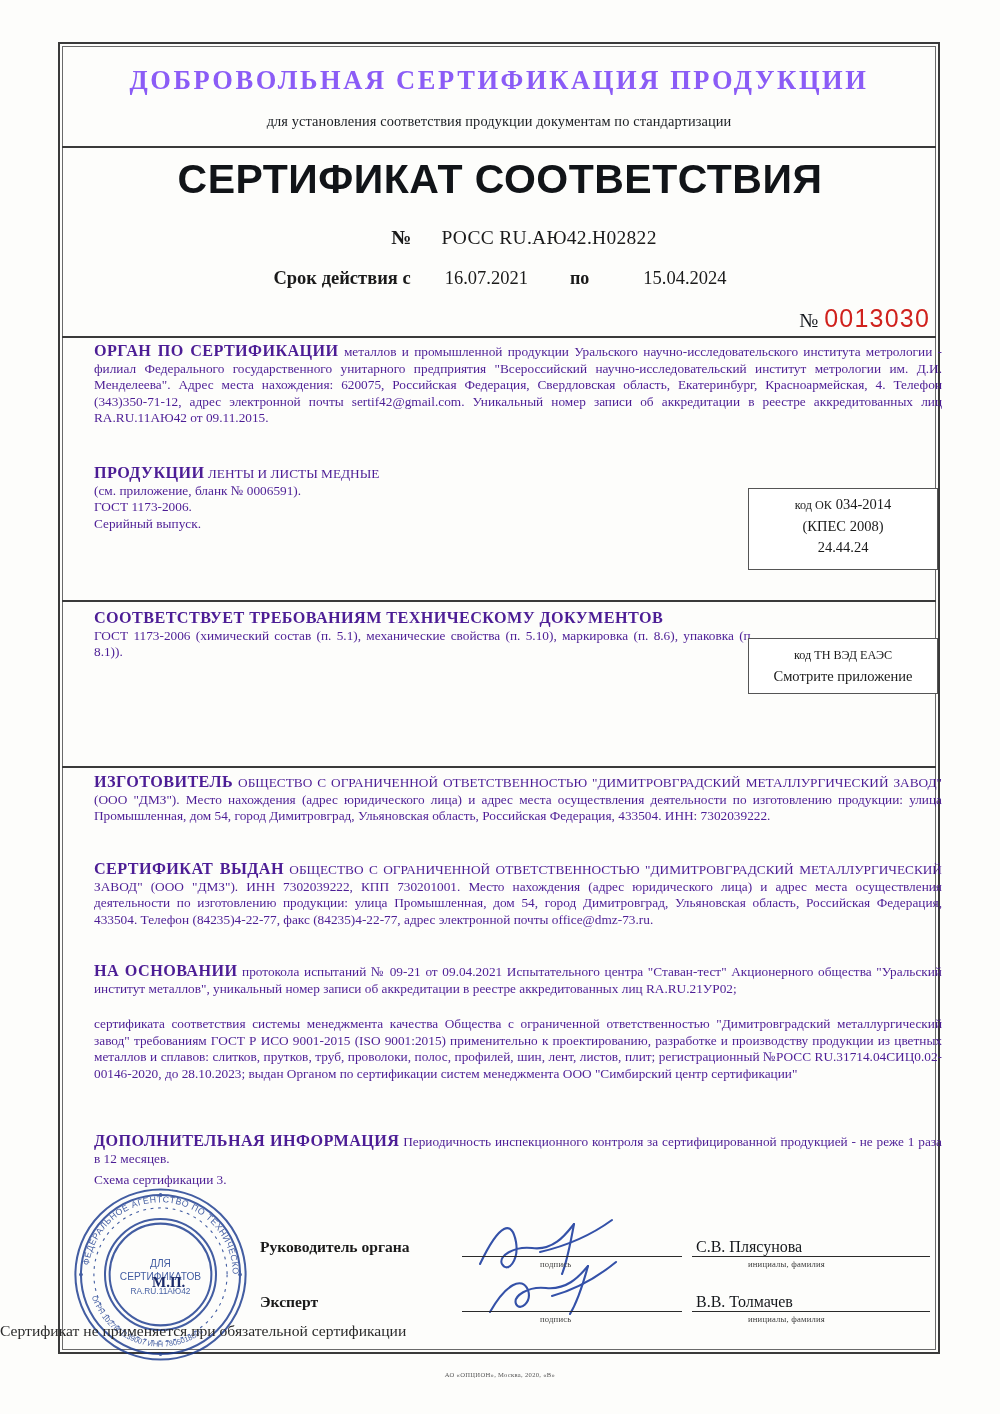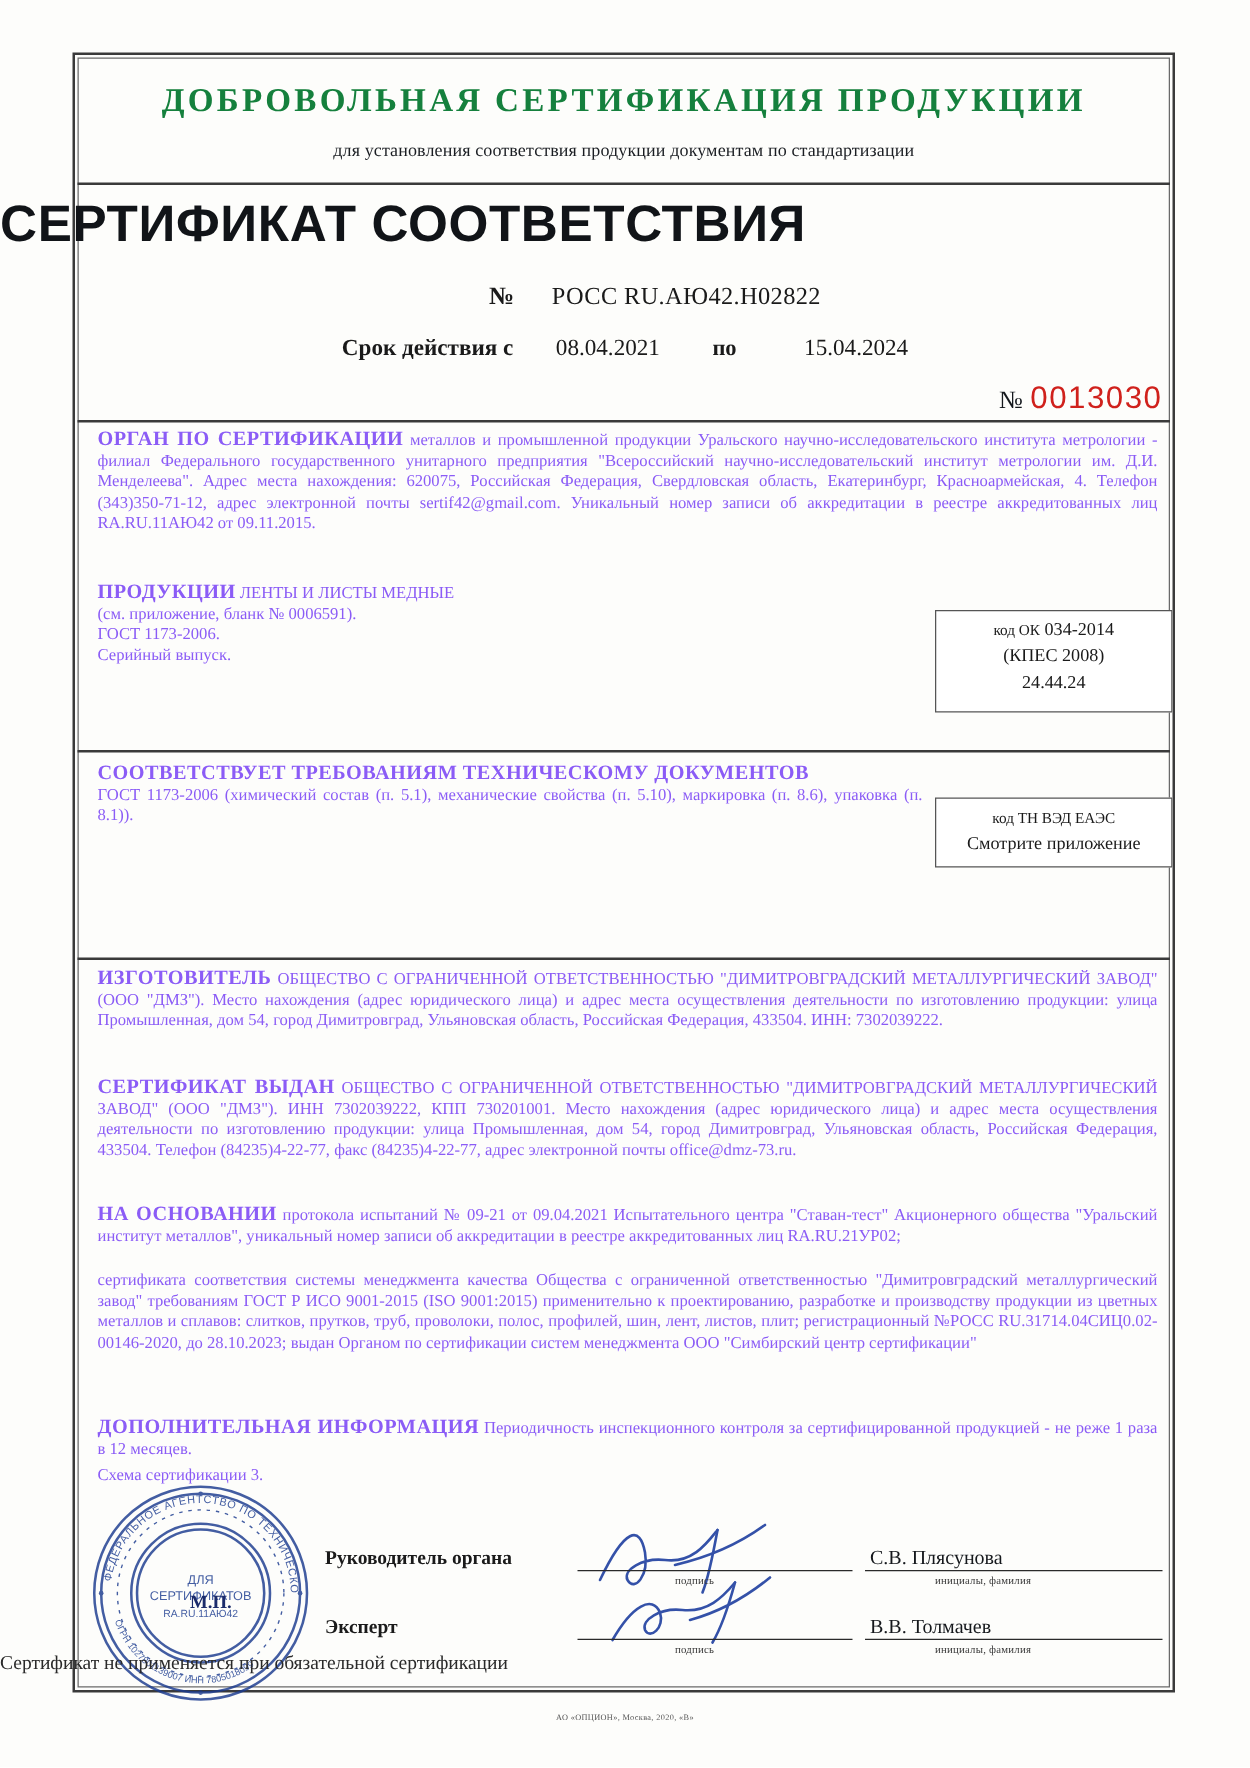--- a/index.html
+++ b/index.html
@@ -47,34 +47,35 @@
     height: 102px;
     box-sizing: border-box;
     border-bottom: 2px solid #3a3a3a;
     text-align: center;
   }
   .title-main {
     margin-top: 19px;
     font-size: 26.5px;
     letter-spacing: 2.6px;
     font-weight: bold;
-    color: #15803d;
+    color: #8b5cf6;
   }
   .title-sub {
     margin-top: 17px;
     font-size: 14.4px;
     color: #1a1d22;
     letter-spacing: 0.1px;
   }
 
   
   .cert-title {
     position: absolute;
     left: 0; top: 156px;
     width: 1000px;
+    text-align: center;
     font-family: "Liberation Sans", sans-serif;
     font-weight: bold;
     font-size: 41px;
     letter-spacing: 0.5px;
     color: #111418;
   }
   .num-row {
     position: absolute;
     left: 0; top: 226px;
     width: 1000px;
@@ -129,22 +130,23 @@
     height: 0;
     border-top: 2px solid #3a3a3a;
   }
 
   
   .sec {
     position: absolute;
     box-sizing: border-box;
     font-size: 13.3px;
     line-height: 16.6px;
-    color: #8b5cf6;
+    color: #4c1d95;
     text-align: justify;
+    margin-left: 16px;
   }
   .sec b.h {
     font-size: 16.2px;
     letter-spacing: 0.4px;
     font-weight: bold;
   }
 
   
   .codebox {
     position: absolute;
@@ -235,21 +237,21 @@
     <div class="title-sub">для установления соответствия продукции документам по стандартизации</div>
   </div>
 
   <div class="cert-title">СЕРТИФИКАТ СООТВЕТСТВИЯ</div>
 
   <div class="num-row">
     <span class="lbl">№</span><span class="val">РОСС RU.АЮ42.Н02822</span>
   </div>
 
   <div class="valid-row">
-    <span class="lbl">Срок действия  с</span><span class="d1">08.04.2021</span><span class="mid">по</span><span class="d2">15.04.2024</span>
+    <span class="lbl">Срок действия  с</span><span class="d1">16.07.2021</span><span class="mid">по</span><span class="d2">15.04.2024</span>
   </div>
 
   <div class="blank-no">
     <span>№</span><span class="red">0013030</span>
   </div>
 
   <div class="sep" style="top:336px;"></div>
 
   <div class="sec" style="left:78px; top:343px; width:848px;">
     <b class="h">ОРГАН ПО СЕРТИФИКАЦИИ</b>

